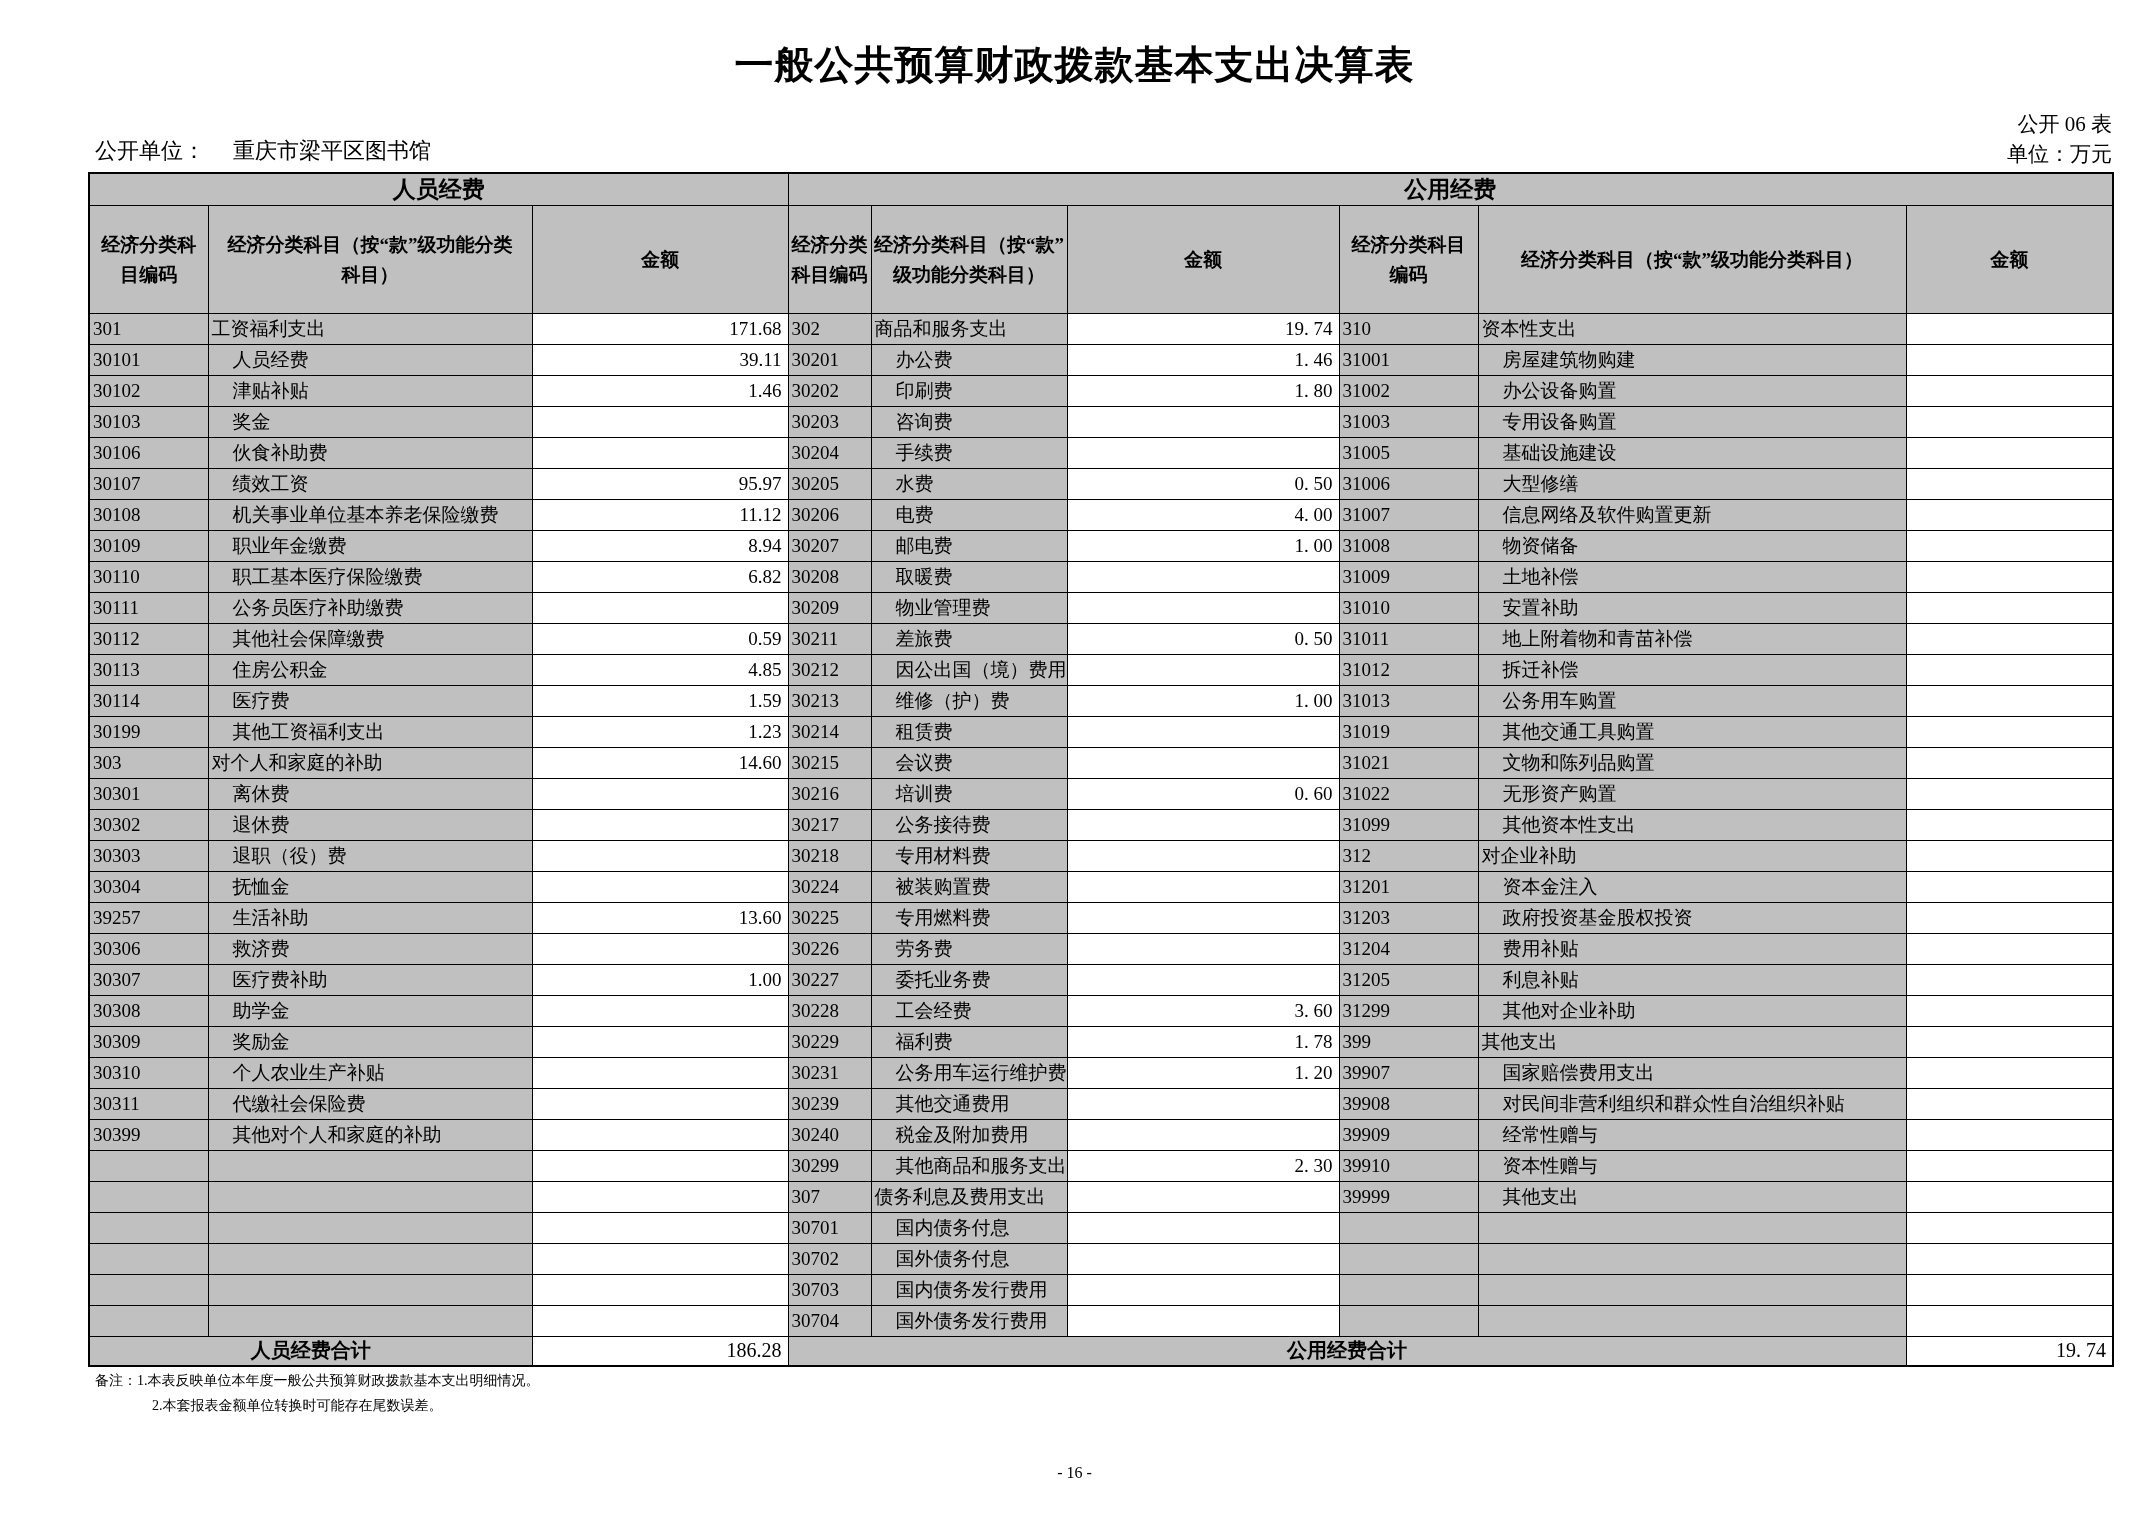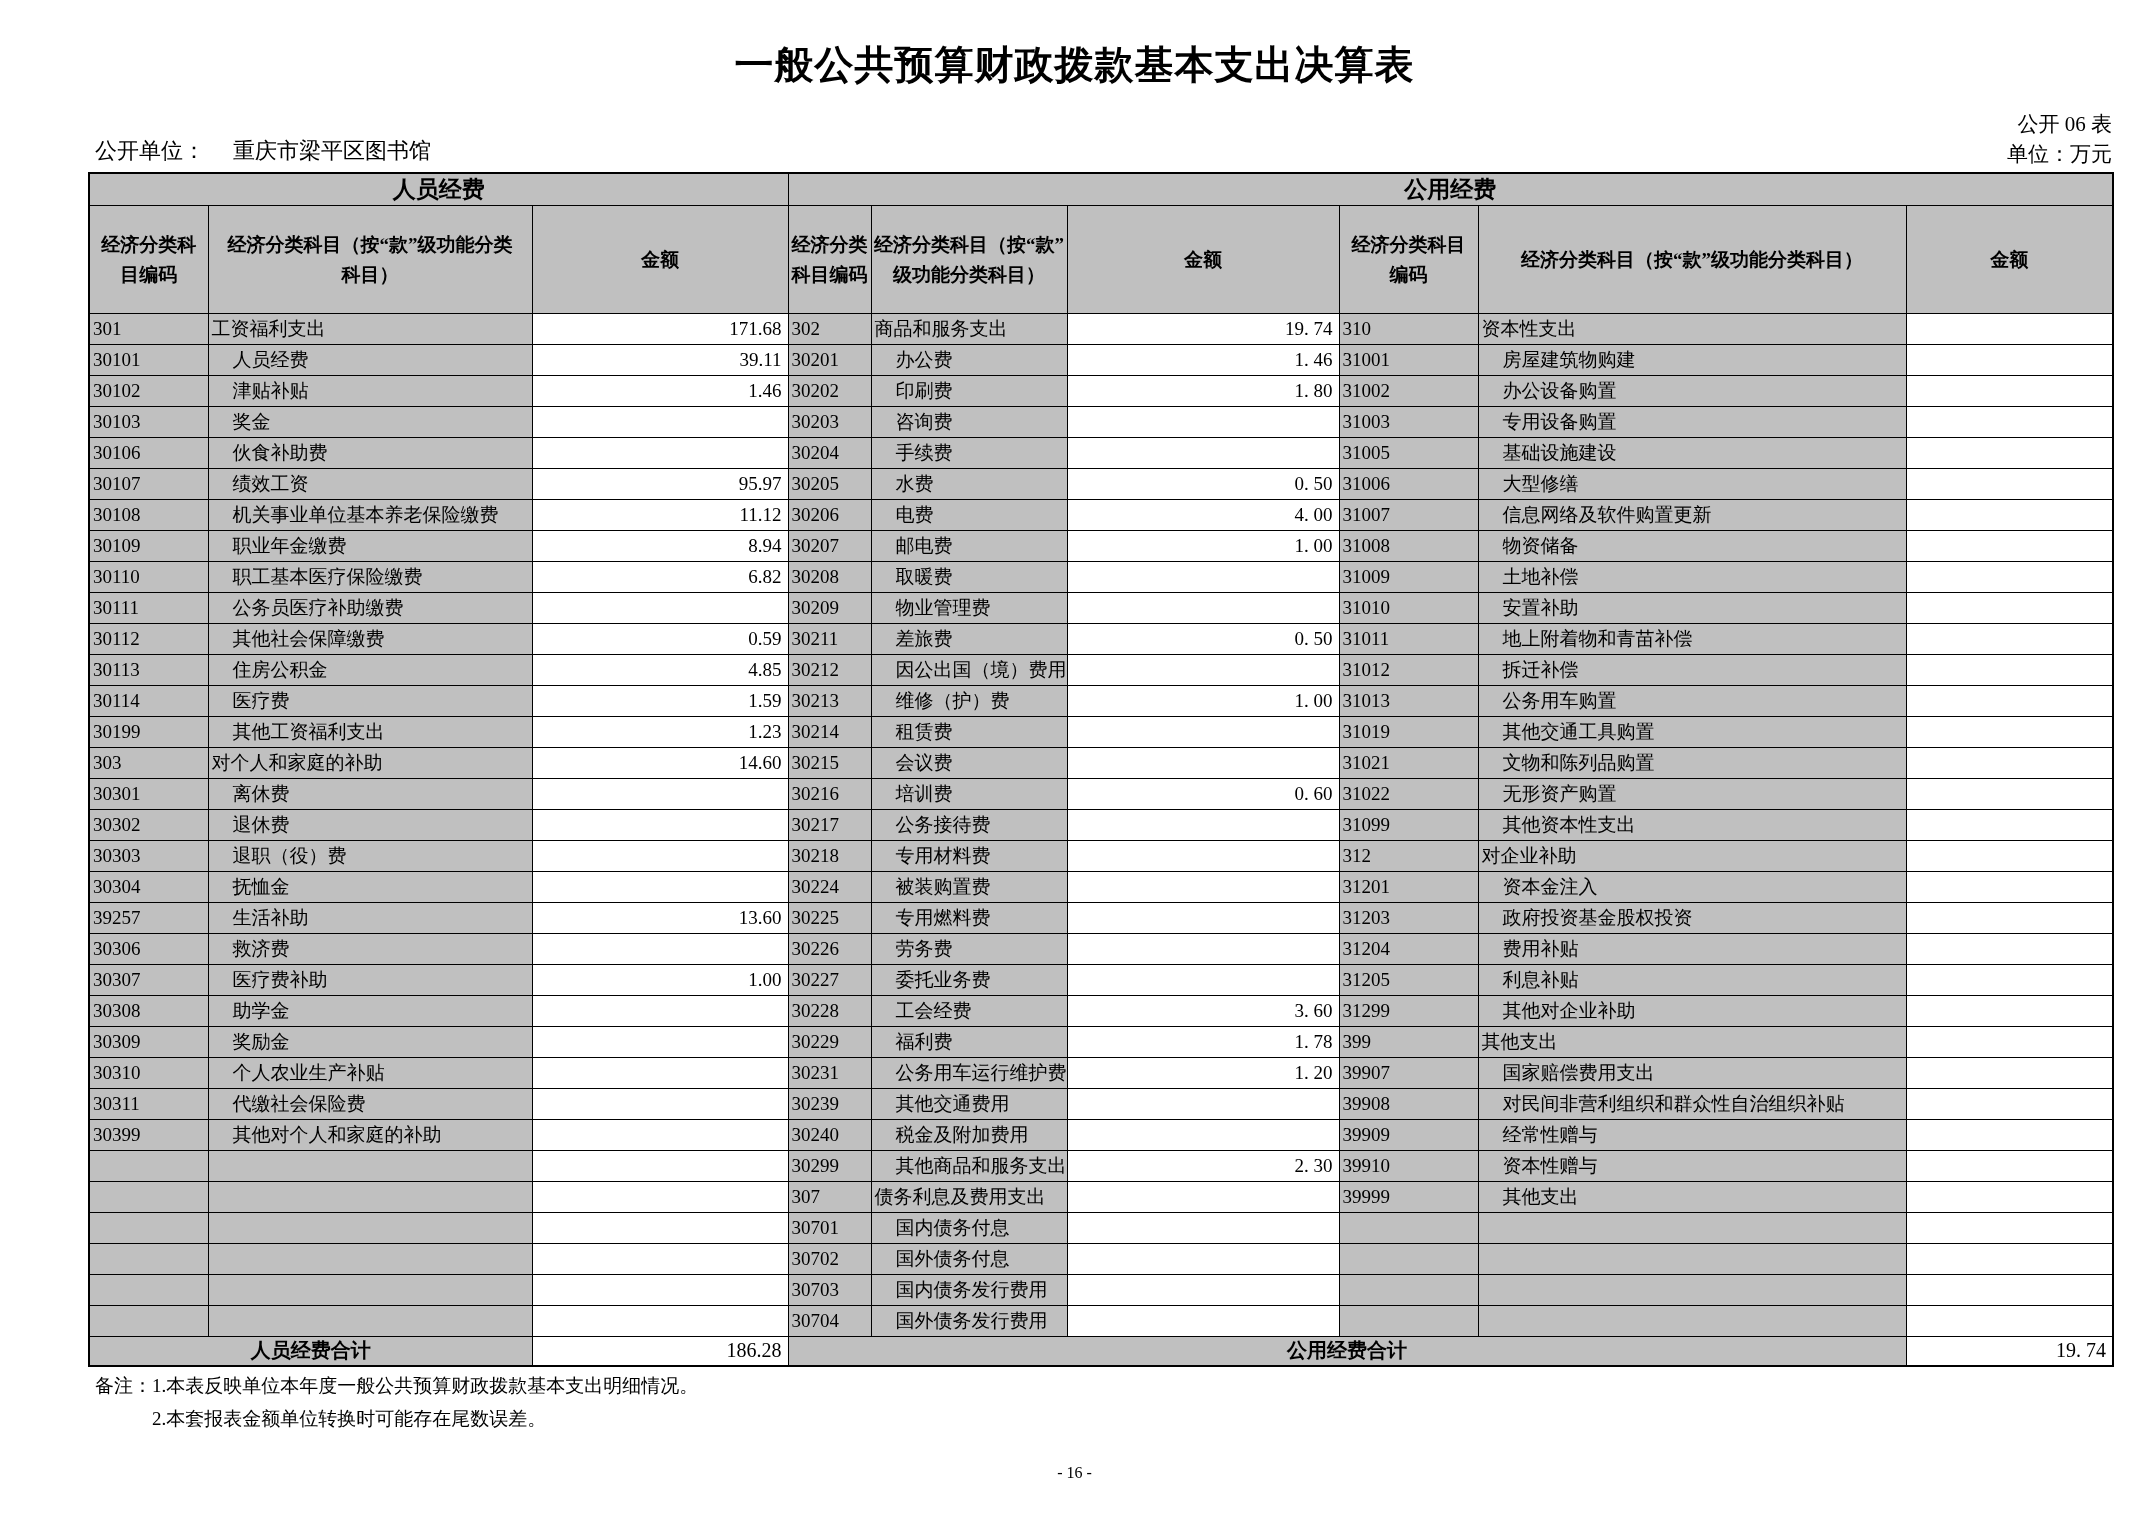--- a/index.html
+++ b/index.html
@@ -43,21 +43,21 @@
   tbody td { height:31px; font-size:19px; vertical-align:middle; }
   td.code   { background:#c0c0c0; text-align:left;  padding:0 3px; }
   td.name   { background:#c0c0c0; text-align:left;  padding:0 3px; white-space:nowrap; }
   td.name.indent { padding-left:24px; }
   td.amount { background:#ffffff; text-align:right; padding:0 6px; white-space:nowrap; }
   tr.total td { height:29px; font-size:20px; }
   tr.total td.label { background:#c0c0c0; font-weight:bold; text-align:center; padding:0;font-family:Liberation Mono, monospace; }
   tr.total td.amount { font-weight:normal; }
 
   .notes {
-    position:absolute; left:95px; top:1369px; font-size:19px; line-height:1.75;
+    position:absolute; left:95px; top:1369px; font-size:14px; line-height:1.75;
   }
   .notes .note2 { padding-left:57px; }
   .page-number {
     position:absolute; top:1464px; left:0; width:100%;
     text-align:center; font-size:16px;
   }
 </style>
 </head>
 <body>
 

